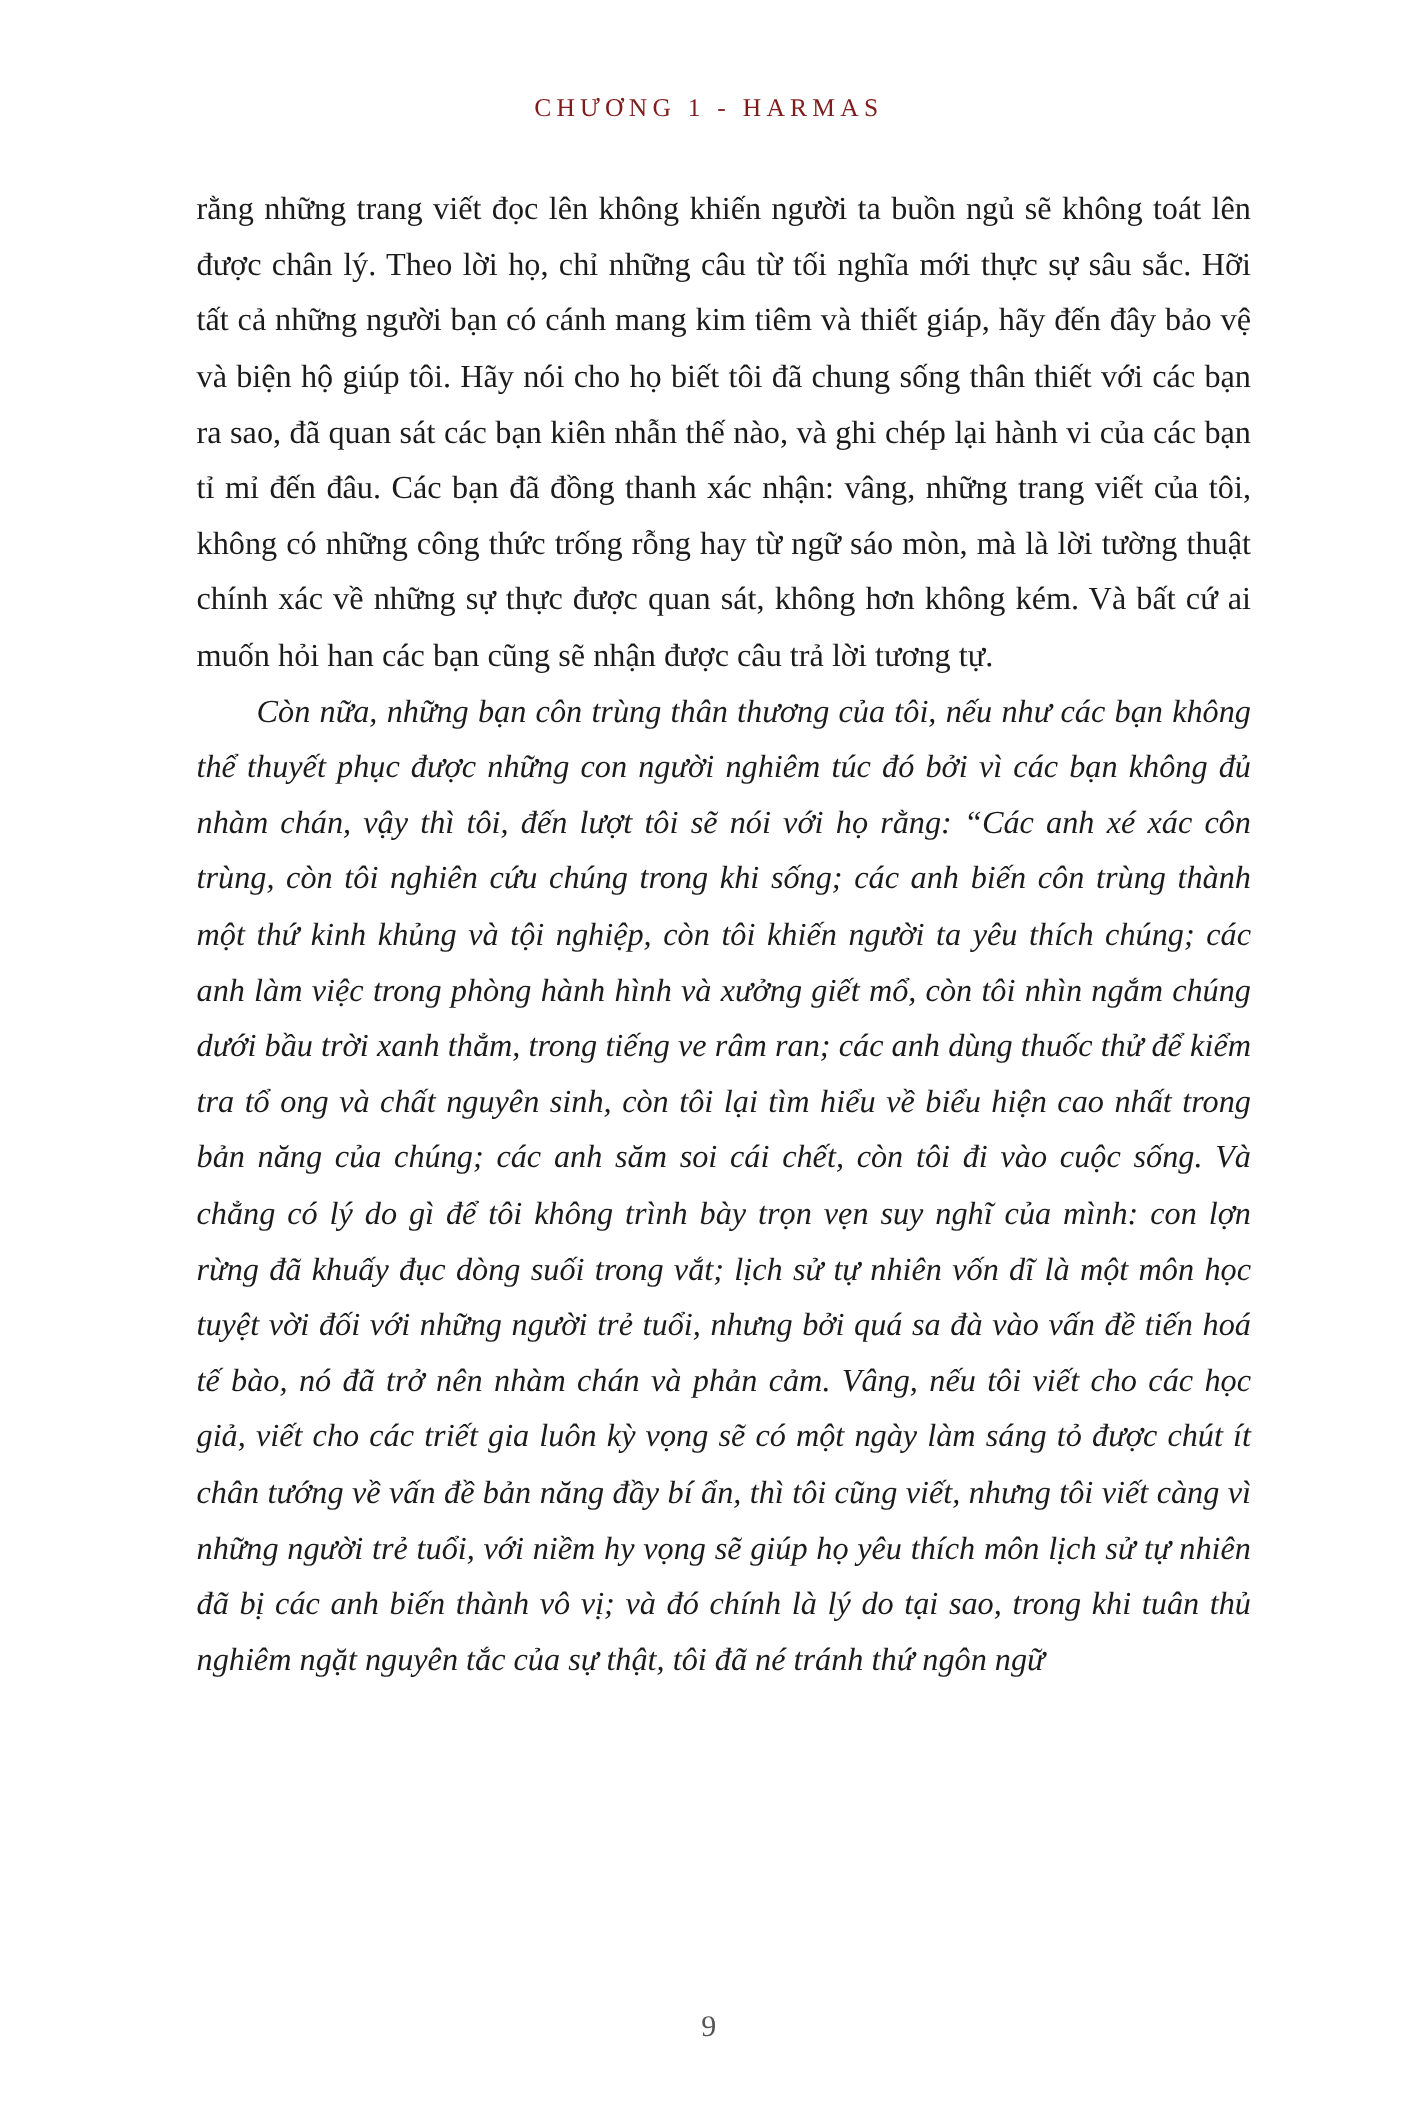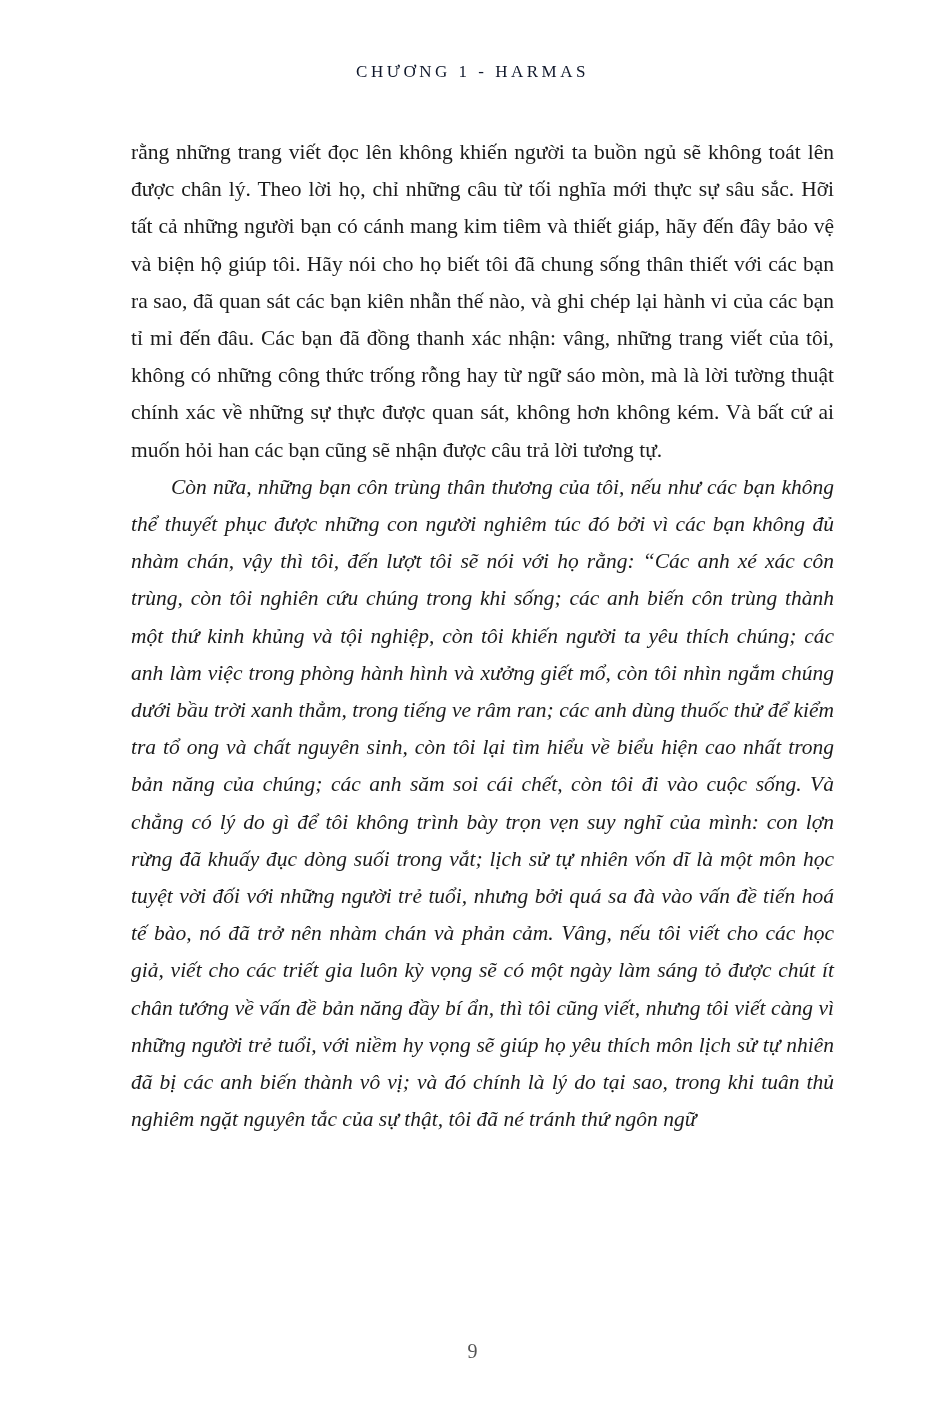--- a/index.html
+++ b/index.html
@@ -17,26 +17,26 @@
     color: #1c1c1c;
   }
   .running-header {
     position: absolute;
     top: 62px;
     left: 0;
     width: 100%;
     text-align: center;
     font-size: 17px;
     letter-spacing: 3.5px;
-    color: #0f172a;
+    color: #7f1d1d;
     font-family: "Liberation Serif", "DejaVu Serif", serif;
   }
   .text-block {
     position: absolute;
-    top: 134px;
+    top: 121px;
     left: 131px;
     width: 703px;
     text-align: justify;
     font-size: 21.5px;
     line-height: 37.2px;
     color: #1b1b1b;
   }
   .text-block p {
     margin: 0;
     padding: 0;

